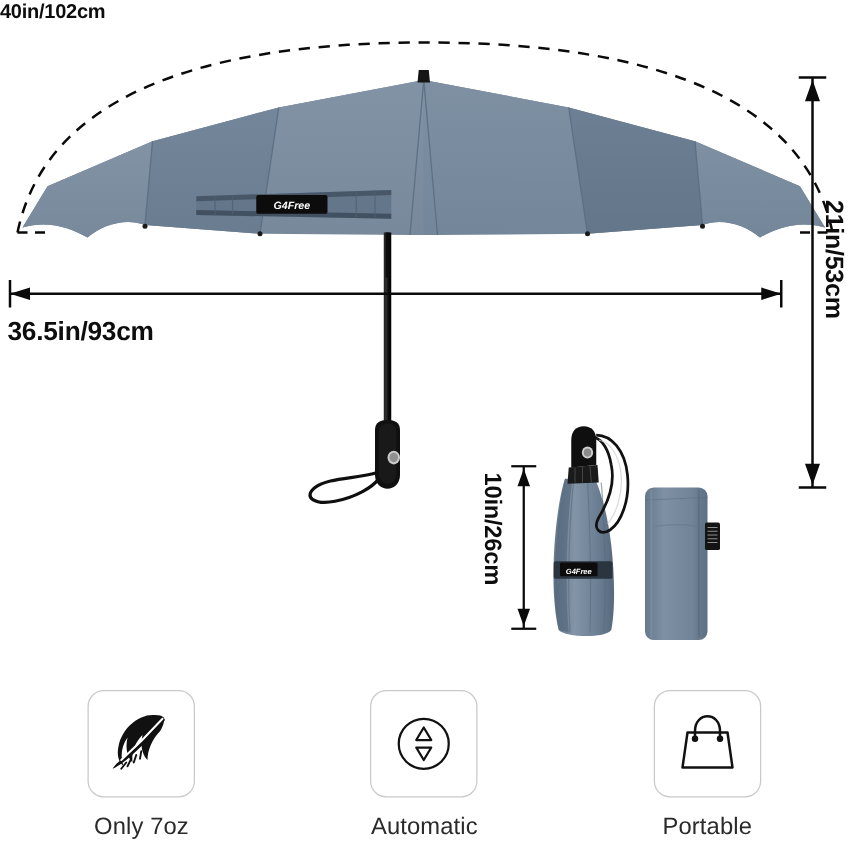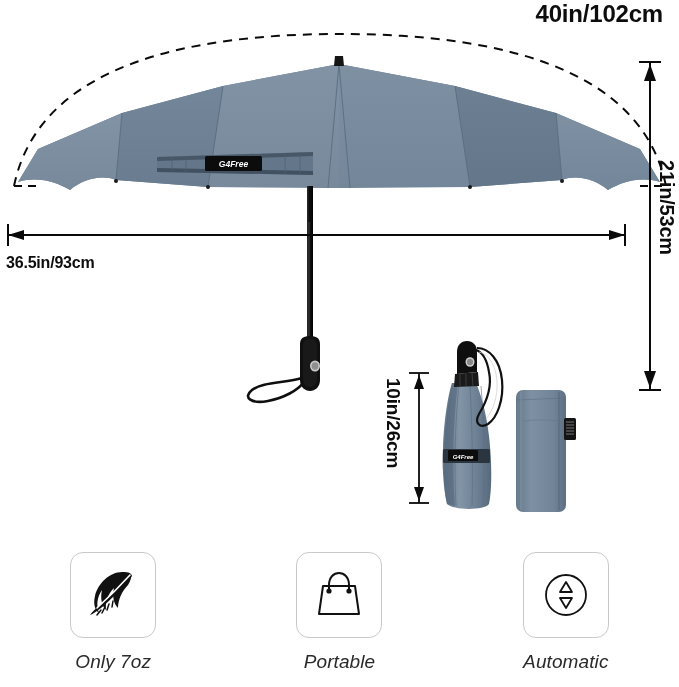--- a/index.html
+++ b/index.html
@@ -27,30 +27,30 @@
 
   
   .dim-label {
     font-family: "Liberation Sans", sans-serif;
     font-weight: bold;
     color: #0d0d0d;
     white-space: nowrap;
     line-height: 1;
   }
   #dim-top-label {
-    left: 0; right: 16px;
+    left: 0; right: 2px;
     top: 2px;
-    text-align: right;
-    font-size: 24px;
+    text-align: left;
+    font-size: 16px;
     letter-spacing: -0.2px;
   }
   #dim-width-label {
     left: 6px;
     top: 255px;
-    font-size: 16px;
+    font-size: 21px;
     letter-spacing: -0.2px;
     text-align: right;
   }
   #dim-height-label {
     right: 2px;
     top: 160px;
     font-size: 20px;
     writing-mode: vertical-rl;
     text-orientation: mixed;
     letter-spacing: -0.2px;
@@ -92,21 +92,20 @@
     justify-content: center;
     box-sizing: border-box;
   }
   .feature-label {
     margin-top: 13px;
     font-size: 19px;
     color: #2a2a2a;
     font-family: "Liberation Sans", sans-serif;
     letter-spacing: 0.1px;
     white-space: nowrap;
-    font-style: italic;
   }
 </style>
 </head>
 <body>
 
 <div id="stage">
 
   <svg width="679" height="687" viewBox="0 0 679 687" style="position:absolute;left:0;top:0;">
     <defs>
       <linearGradient id="panelA" x1="0" y1="0" x2="0" y2="1">
@@ -346,34 +345,34 @@
           </g>
         </svg>
       </div>
       <div class="feature-label">Only 7oz</div>
     </div>
 
 
     <div class="feature">
       <div class="feature-box">
         <svg width="58" height="58" viewBox="0 0 58 58">
+          <circle cx="29" cy="29" r="20" fill="none" stroke="#111111" stroke-width="1.8"></circle>
+          <polygon points="29,16 35,26 23,26" fill="none" stroke="#111111" stroke-width="1.8" stroke-linejoin="round"></polygon>
+          <polygon points="29,42 35,32 23,32" fill="none" stroke="#111111" stroke-width="1.8" stroke-linejoin="round"></polygon>
+        </svg>
+      </div>
+      <div class="feature-label">Automatic</div>
+    </div>
+
+    <div class="feature">
+      <div class="feature-box">
+        <svg width="58" height="58" viewBox="0 0 58 58">
           <path d="M13 20 L45 20 L49 48 L9 48 Z" fill="none" stroke="#111111" stroke-width="2" stroke-linejoin="round"></path>
           <path d="M19 24 L19 19 C19 11, 24 7, 29 7 C34 7, 39 11, 39 19 L39 24" fill="none" stroke="#111111" stroke-width="2" stroke-linecap="round"></path>
           <circle cx="19" cy="25" r="2.6" fill="#111111"></circle>
           <circle cx="39" cy="25" r="2.6" fill="#111111"></circle>
         </svg>
       </div>
       <div class="feature-label">Portable</div>
     </div>
 
-    <div class="feature">
-      <div class="feature-box">
-        <svg width="58" height="58" viewBox="0 0 58 58">
-          <circle cx="29" cy="29" r="20" fill="none" stroke="#111111" stroke-width="1.8"></circle>
-          <polygon points="29,16 35,26 23,26" fill="none" stroke="#111111" stroke-width="1.8" stroke-linejoin="round"></polygon>
-          <polygon points="29,42 35,32 23,32" fill="none" stroke="#111111" stroke-width="1.8" stroke-linejoin="round"></polygon>
-        </svg>
-      </div>
-      <div class="feature-label">Automatic</div>
-    </div>
-
   </div>
 </div>
 
 </body></html>

